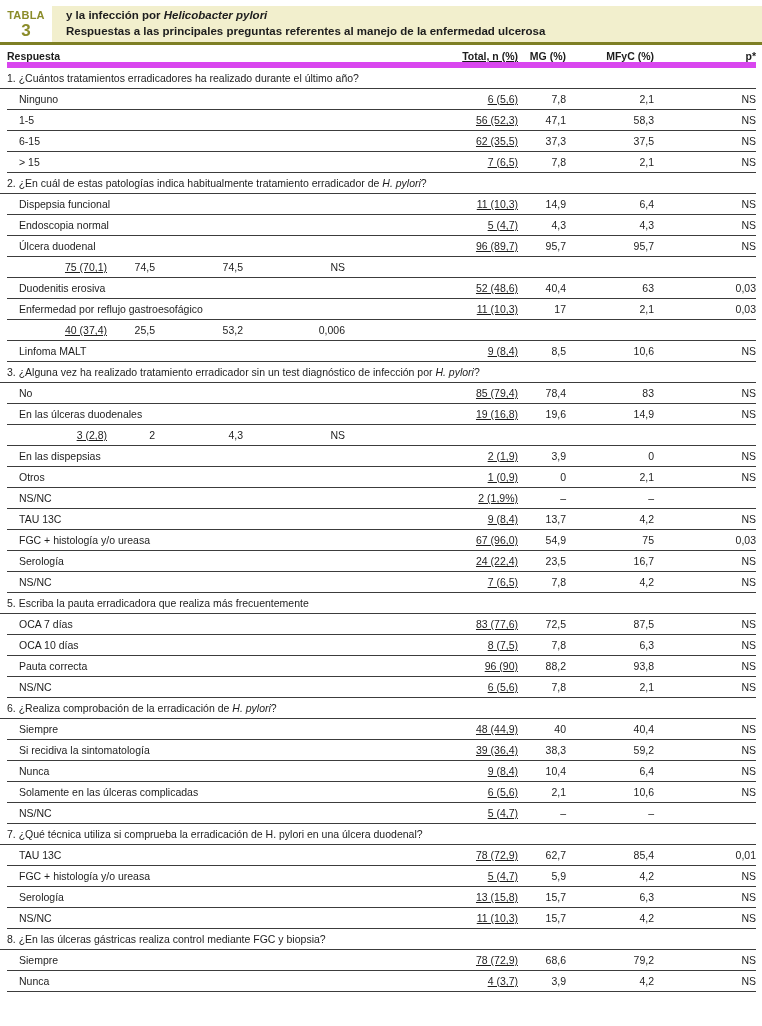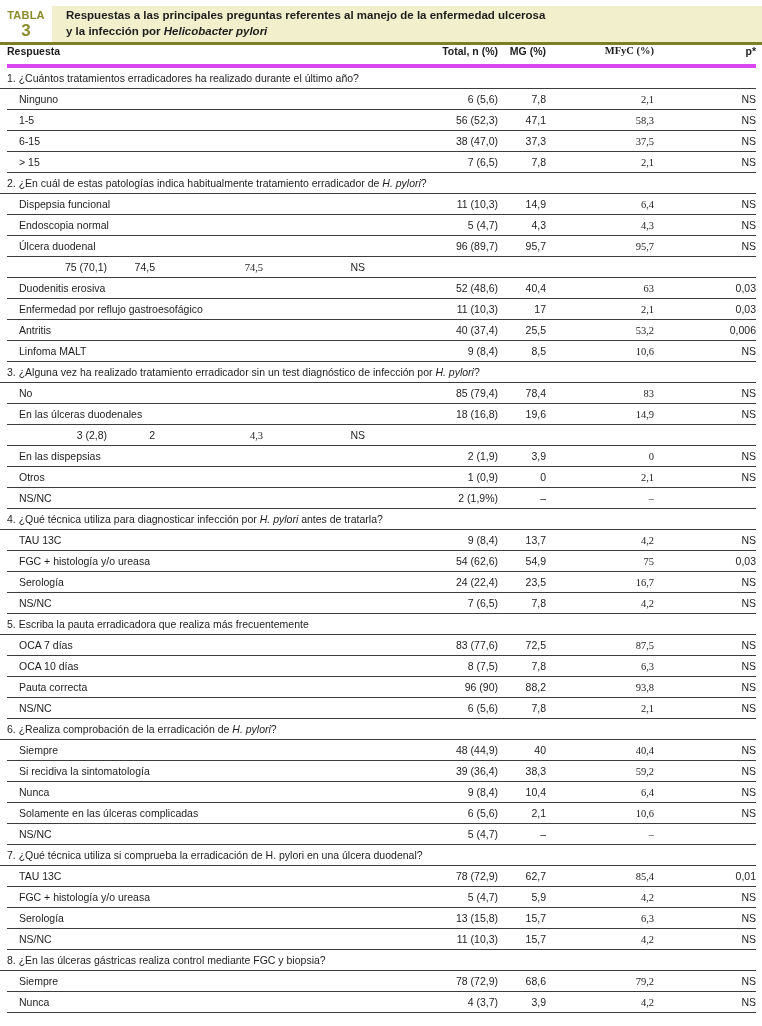--- a/index.html
+++ b/index.html
@@ -19,43 +19,43 @@
   .header{display:flex;align-items:stretch;margin-top:6px;height:36px;}
   .badge{width:52px;display:flex;flex-direction:column;align-items:center;justify-content:center;
     color:var(--accent);font-weight:bold;line-height:1;}
   .badge .t{font-size:11px;letter-spacing:.2px;}
   .badge .n{font-size:17px;margin-top:1px;}
   .band{flex:1;background:var(--band);display:flex;flex-direction:column;justify-content:center;
     padding:3px 10px 3px 14px;}
   .band .line{font-weight:bold;font-size:11.5px;line-height:1.35;}
   .olive-rule{height:3px;background:var(--rule);width:762px;}
   .table{margin:0 6px 0 7px;}
-  .colhead{display:flex;align-items:flex-start;height:23px;border-bottom:4px solid #d946ef;font-weight:bold;}
+  .colhead{display:flex;align-items:flex-end;height:23px;border-bottom:6px solid #d946ef;font-weight:bold;}
   .c-label{flex:1;min-width:0;}
-  .c-total{width:100px;text-align:right;}
+  .c-total{width:100px;text-align:right;text-decoration:underline;}
   .c-mg{width:48px;text-align:right;}
-  .c-mfyc{width:108px;text-align:right;font-family:Liberation Serif, serif;}
+  .c-mfyc{width:88px;text-align:right;}
   .c-p{width:102px;text-align:right;}
   .q-row{display:flex;align-items:center;height:21px;border-bottom:1px solid var(--line);
     margin-left:-7px;padding-left:7px;}
   .a-row{display:flex;align-items:center;height:21px;border-bottom:1px solid var(--line);}
   .a-row .c-label{padding-left:12px;}
   .q-row i, .band i{font-style:italic;}
 </style>
 </head>
 <body>
 
 <div class="header">
   <div class="badge">
     <span class="t">TABLA</span>
     <span class="n">3</span>
   </div>
   <div class="band">
+    <span class="line"><span>y la infección por </span><i>Helicobacter pylori</i></span>
     <span class="line">Respuestas a las principales preguntas referentes al manejo de la enfermedad ulcerosa</span>
-    <span class="line"><span>y la infección por </span><i>Helicobacter pylori</i></span>
   </div>
 </div>
 <div class="olive-rule"></div>
 
 <div class="table">
   <div class="colhead">
     <span class="c-label">Respuesta</span>
     <span class="c-total">Total, n (%)</span>
     <span class="c-mg">MG (%)</span>
     <span class="c-mfyc">MFyC (%)</span>
@@ -74,21 +74,21 @@
       </div>
       <div class="a-row">
         <span class="c-label">1-5</span>
         <span class="c-total">56 (52,3)</span>
         <span class="c-mg">47,1</span>
         <span class="c-mfyc">58,3</span>
         <span class="c-p">NS</span>
       </div>
       <div class="a-row">
         <span class="c-label">6-15</span>
-        <span class="c-total">38 (47,0)</span>
+        <span class="c-total">62 (35,5)</span>
         <span class="c-mg">37,3</span>
         <span class="c-mfyc">37,5</span>
         <span class="c-p">NS</span>
       </div>
       <div class="a-row">
         <span class="c-label">&gt; 15</span>
         <span class="c-total">7 (6,5)</span>
         <span class="c-mg">7,8</span>
         <span class="c-mfyc">2,1</span>
         <span class="c-p">NS</span>
@@ -131,21 +131,20 @@
         <span class="c-p">0,03</span>
       </div>
       <div class="a-row">
         <span class="c-label">Enfermedad por reflujo gastroesofágico</span>
         <span class="c-total">11 (10,3)</span>
         <span class="c-mg">17</span>
         <span class="c-mfyc">2,1</span>
         <span class="c-p">0,03</span>
       </div>
       <div class="a-row">
-        <span class="c-label">Antritis</span>
         <span class="c-total">40 (37,4)</span>
         <span class="c-mg">25,5</span>
         <span class="c-mfyc">53,2</span>
         <span class="c-p">0,006</span>
       </div>
       <div class="a-row">
         <span class="c-label">Linfoma MALT</span>
         <span class="c-total">9 (8,4)</span>
         <span class="c-mg">8,5</span>
         <span class="c-mfyc">10,6</span>
@@ -156,21 +155,21 @@
       </div>
       <div class="a-row">
         <span class="c-label">No</span>
         <span class="c-total">85 (79,4)</span>
         <span class="c-mg">78,4</span>
         <span class="c-mfyc">83</span>
         <span class="c-p">NS</span>
       </div>
       <div class="a-row">
         <span class="c-label">En las úlceras duodenales</span>
-        <span class="c-total">18 (16,8)</span>
+        <span class="c-total">19 (16,8)</span>
         <span class="c-mg">19,6</span>
         <span class="c-mfyc">14,9</span>
         <span class="c-p">NS</span>
       </div>
       <div class="a-row">
         <span class="c-total">3 (2,8)</span>
         <span class="c-mg">2</span>
         <span class="c-mfyc">4,3</span>
         <span class="c-p">NS</span>
       </div>
@@ -188,33 +187,30 @@
         <span class="c-mfyc">2,1</span>
         <span class="c-p">NS</span>
       </div>
       <div class="a-row">
         <span class="c-label">NS/NC</span>
         <span class="c-total">2 (1,9%)</span>
         <span class="c-mg">–</span>
         <span class="c-mfyc">–</span>
         <span class="c-p"></span>
       </div>
-      <div class="q-row">
-        <span class="c-label">4. ¿Qué técnica utiliza para diagnosticar infección por <i>H. pylori</i> antes de tratarla?</span>
-      </div>
       <div class="a-row">
         <span class="c-label">TAU 13C</span>
         <span class="c-total">9 (8,4)</span>
         <span class="c-mg">13,7</span>
         <span class="c-mfyc">4,2</span>
         <span class="c-p">NS</span>
       </div>
       <div class="a-row">
         <span class="c-label">FGC + histología y/o ureasa</span>
-        <span class="c-total">54 (62,6)</span>
+        <span class="c-total">67 (96,0)</span>
         <span class="c-mg">54,9</span>
         <span class="c-mfyc">75</span>
         <span class="c-p">0,03</span>
       </div>
       <div class="a-row">
         <span class="c-label">Serología</span>
         <span class="c-total">24 (22,4)</span>
         <span class="c-mg">23,5</span>
         <span class="c-mfyc">16,7</span>
         <span class="c-p">NS</span>

